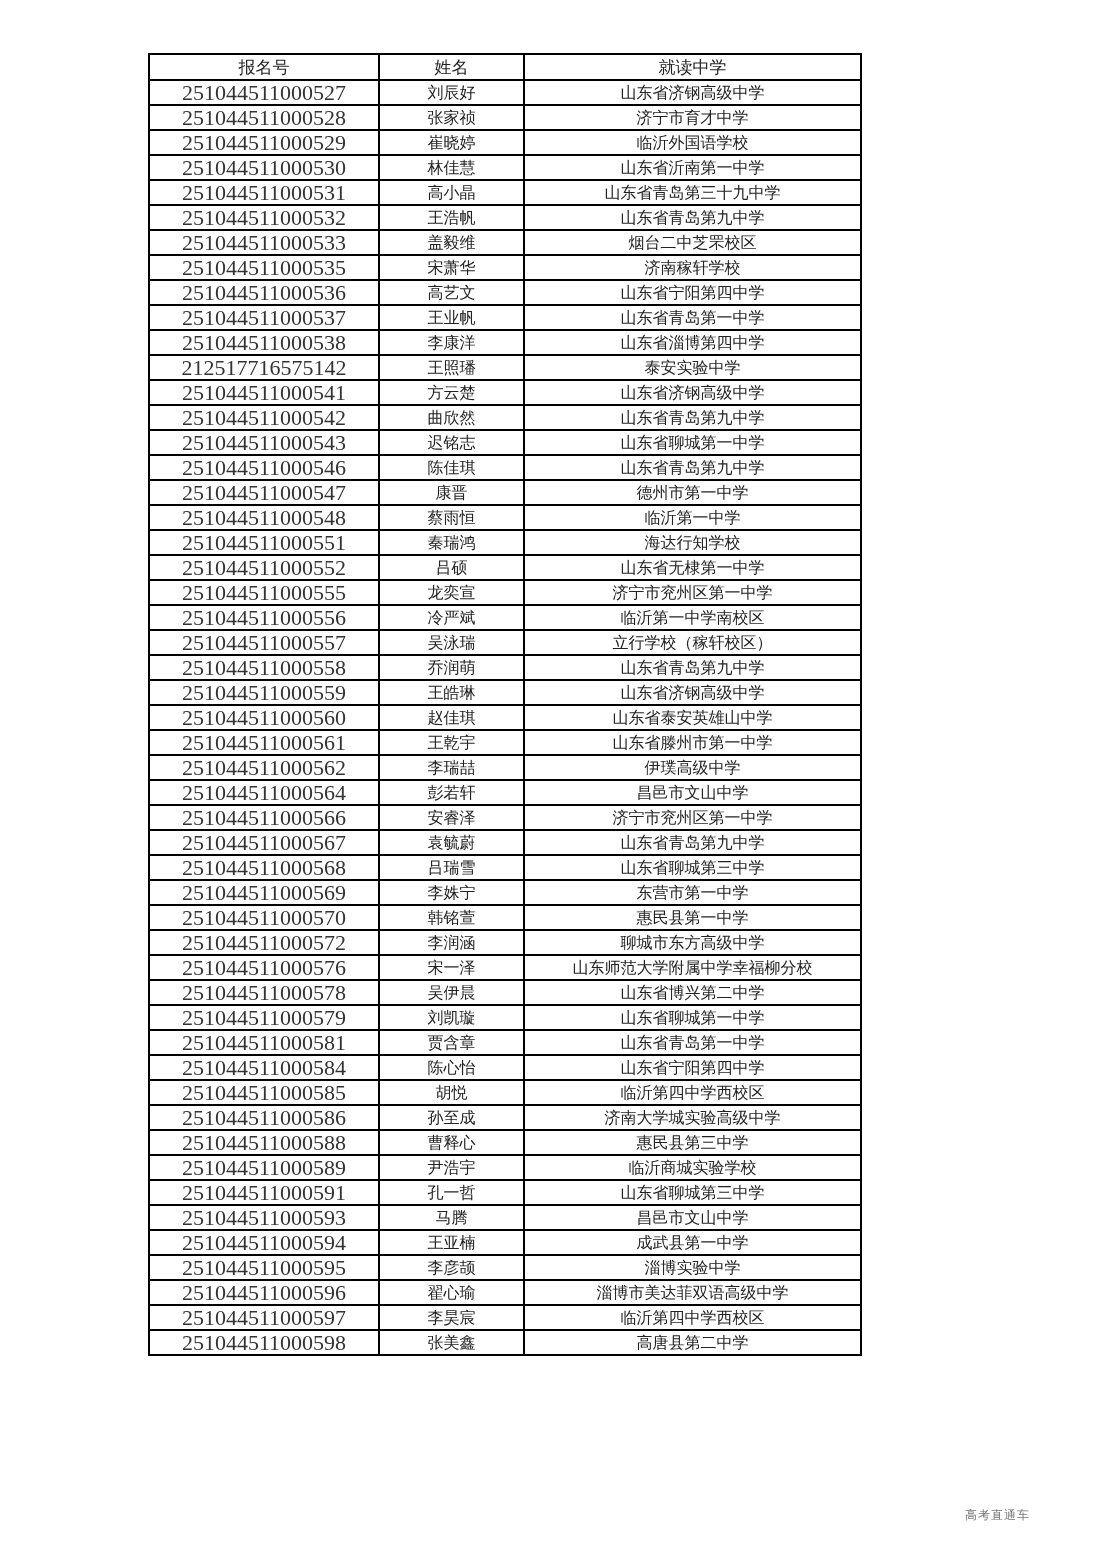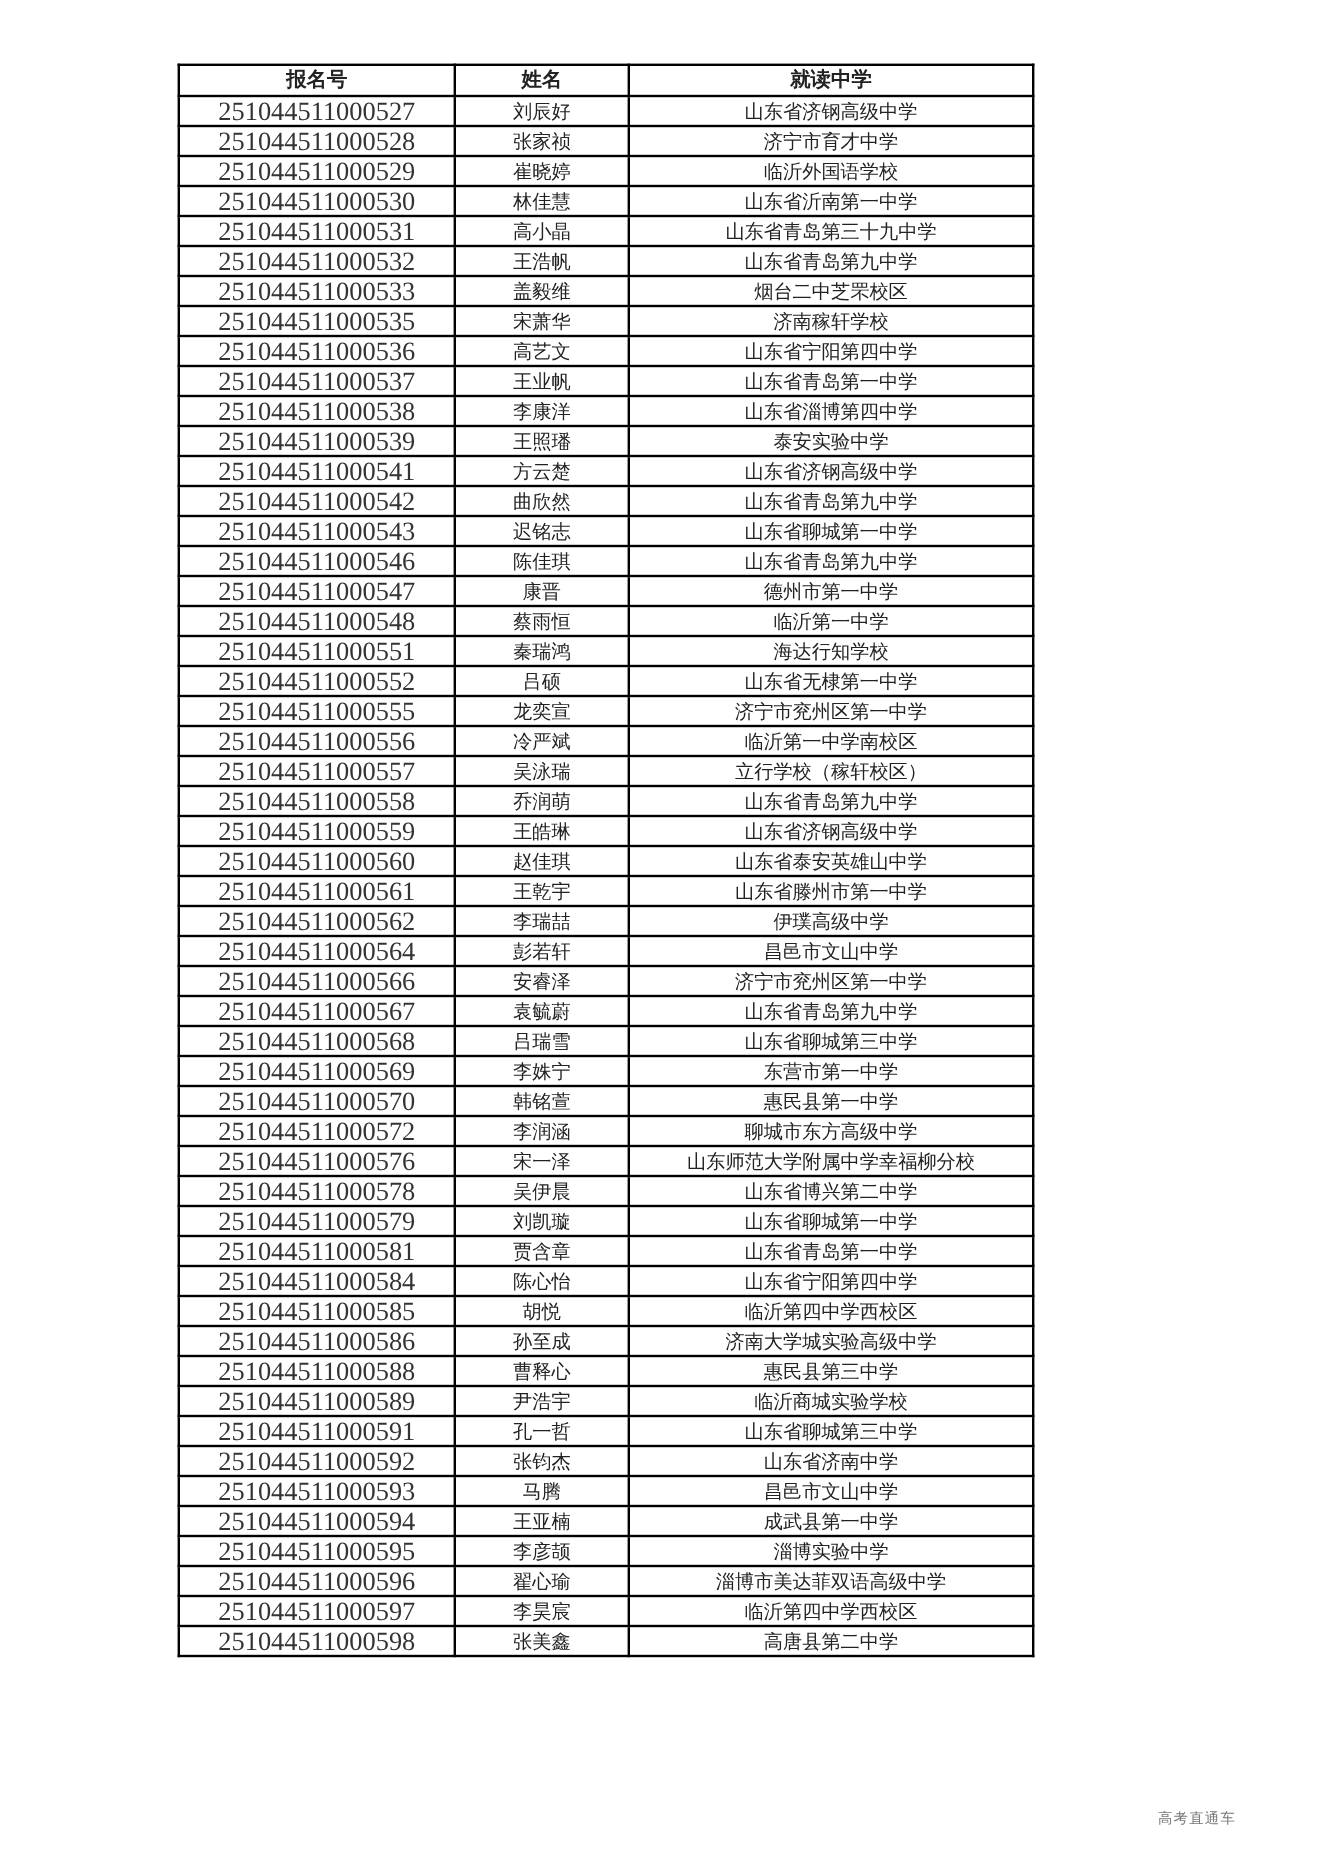--- a/index.html
+++ b/index.html
@@ -2,21 +2,21 @@
 <html><head>
 <meta charset="utf-8">
 <style>
   html, body { margin:0; padding:0; background:#ffffff; }
   body { width:1102px; height:1559px; position:relative; overflow:hidden;
          font-family:"DejaVu Serif","Liberation Serif",serif; color:#222; }
   #roster { position:absolute; left:148px; top:53px; width:712px;
             border-collapse:collapse; table-layout:fixed; }
   #roster th, #roster td { border:2px solid #000; padding:0; text-align:center;
             white-space:nowrap; overflow:hidden; }
-  #roster th { height:24px; font-size:17px; font-weight:bold; line-height:24px;
+  #roster th { height:24px; font-size:17px; font-weight:normal; line-height:24px;
             font-family:"DejaVu Sans","Liberation Sans",sans-serif; }
   #roster td { height:23px; font-size:16px; line-height:23px; }
   #roster td.id { font-family:"Liberation Serif","DejaVu Serif",serif; font-size:22px; color:#333; }
   col.c1 { width:230px; } col.c2 { width:145px; } col.c3 { width:337px; }
   .watermark { position:absolute; left:965px; top:1507px; font-size:12px; color:#777;
             font-family:"DejaVu Sans","Liberation Sans",sans-serif; letter-spacing:1px; }
 </style>
 </head>
 <body>
 
@@ -83,21 +83,21 @@
         <td class="id">251044511000537</td>
         <td>王业帆</td>
         <td>山东省青岛第一中学</td>
       </tr>
       <tr>
         <td class="id">251044511000538</td>
         <td>李康洋</td>
         <td>山东省淄博第四中学</td>
       </tr>
       <tr>
-        <td class="id">251044511000539</td>
+        <td class="id">212517716575142</td>
         <td>王照璠</td>
         <td>泰安实验中学</td>
       </tr>
       <tr>
         <td class="id">251044511000541</td>
         <td>方云楚</td>
         <td>山东省济钢高级中学</td>
       </tr>
       <tr>
         <td class="id">251044511000542</td>
@@ -251,25 +251,20 @@
       </tr>
       <tr>
         <td class="id">251044511000589</td>
         <td>尹浩宇</td>
         <td>临沂商城实验学校</td>
       </tr>
       <tr>
         <td class="id">251044511000591</td>
         <td>孔一哲</td>
         <td>山东省聊城第三中学</td>
-      </tr>
-      <tr>
-        <td class="id">251044511000592</td>
-        <td>张钧杰</td>
-        <td>山东省济南中学</td>
       </tr>
       <tr>
         <td class="id">251044511000593</td>
         <td>马腾</td>
         <td>昌邑市文山中学</td>
       </tr>
       <tr>
         <td class="id">251044511000594</td>
         <td>王亚楠</td>
         <td>成武县第一中学</td>

